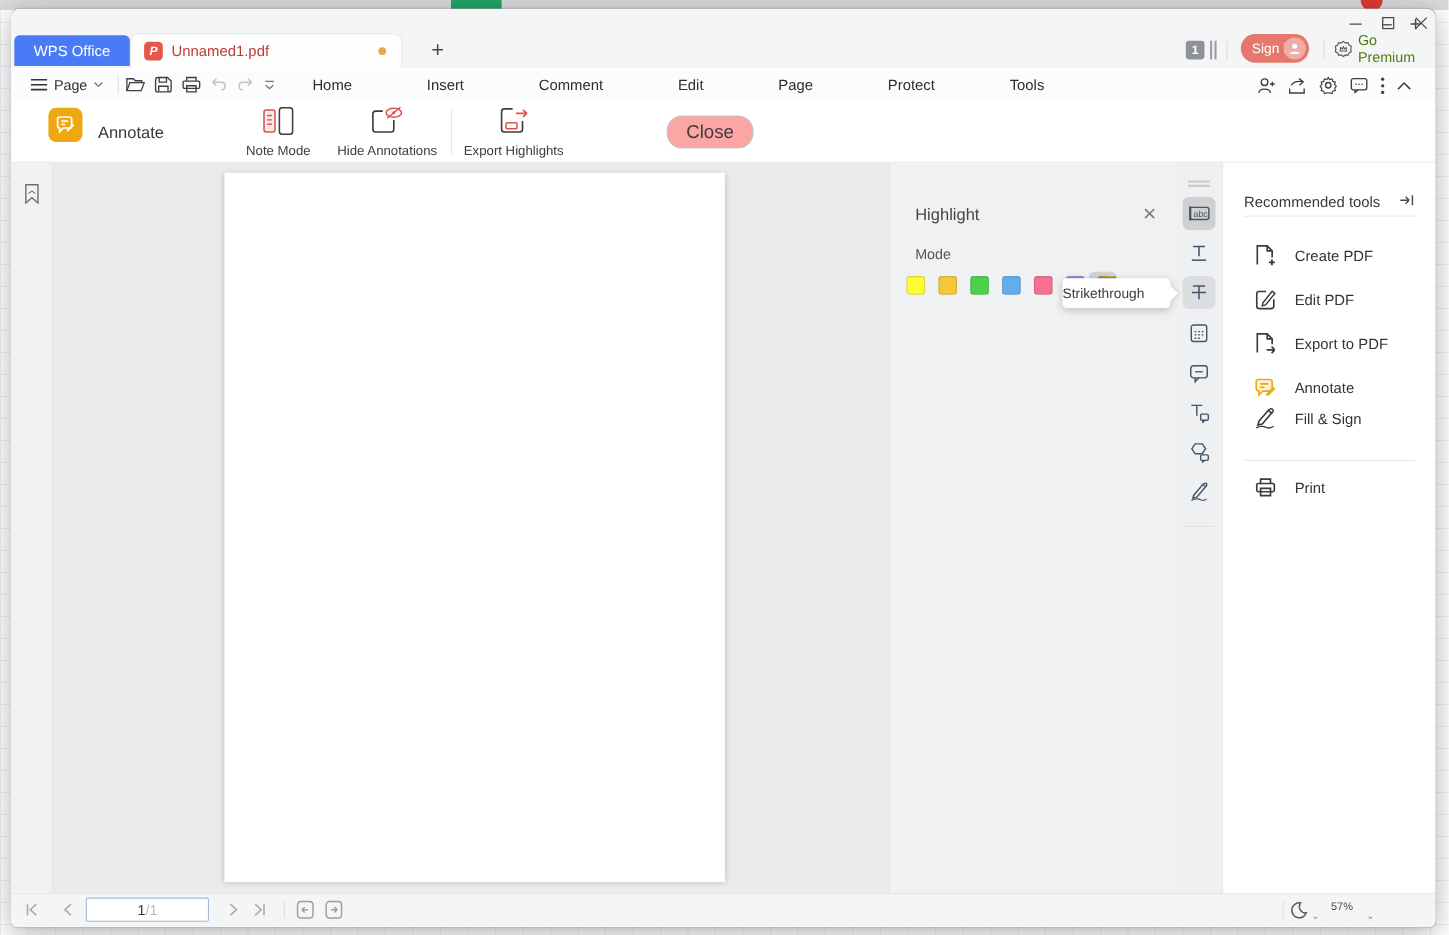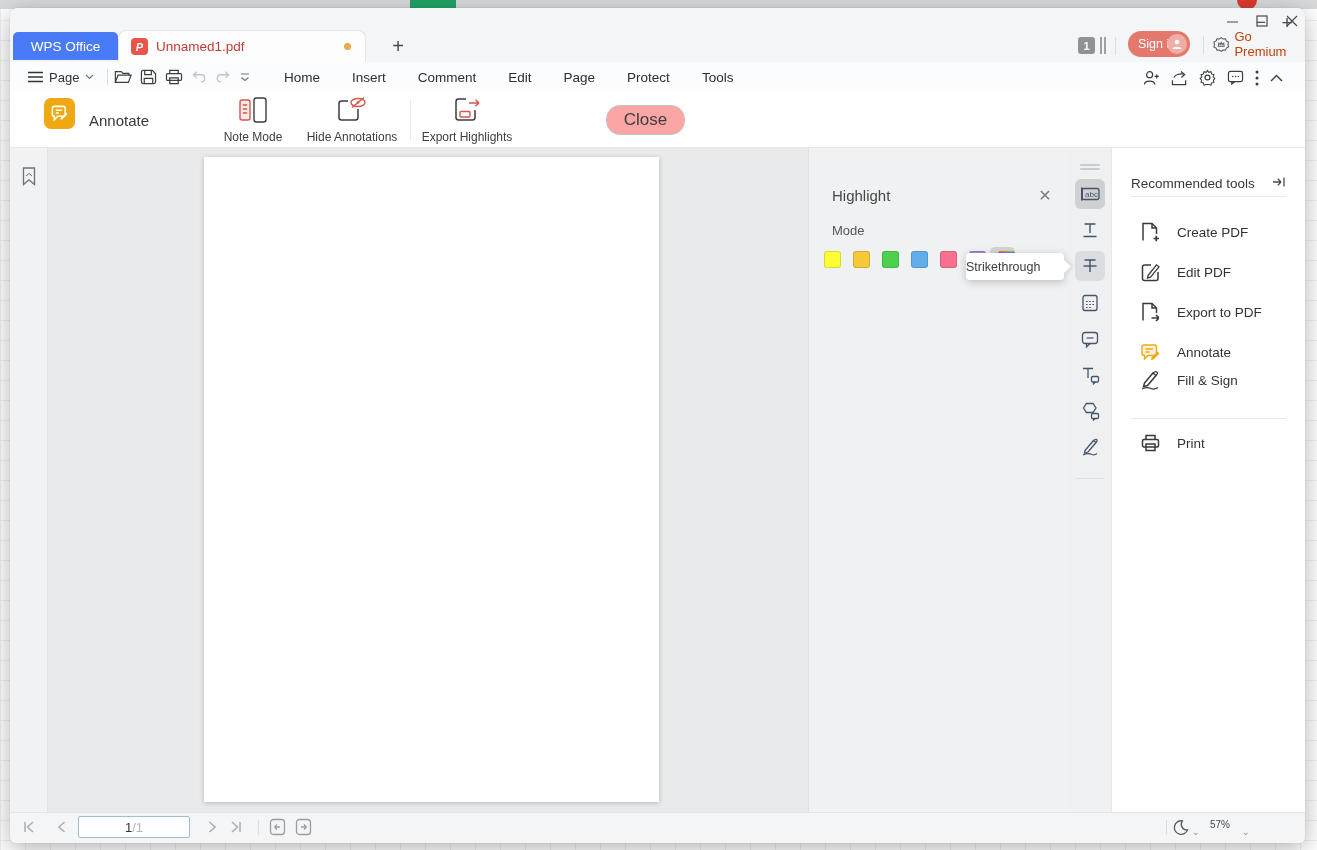--- a/index.html
+++ b/index.html
@@ -37,27 +37,27 @@
              display:flex; align-items:center; justify-content:center; font-weight:300; }
   .tab-badge { left:1068px; top:29px; width:17px; height:17px; background:#8f9398; border-radius:3px;
                color:#fff; font-size:11px; font-weight:bold; display:flex; align-items:center; justify-content:center; }
   .badge-bar { top:29px; width:2px; height:17px; background:#9da1a5; }
   .vdiv { width:1px; background:#dcdddf; }
   .signin { left:1118px; top:23px; width:62px; height:26px; border-radius:13px;
             display:flex; align-items:center; padding-left:10px; color:#fff; font-size:12.5px; }
   .signin .av { position:absolute; right:3px; top:3px; width:20px; height:20px; border-radius:50%;
                 background:#f0ada5; display:flex; align-items:center; justify-content:center; }
   .premium { left:1203px; top:24px; height:24px; display:flex; align-items:center; gap:5px;
-             color:#c2410c; font-size:13px; }
+             color:#4d7c0f; font-size:13px; }
   .winctl { top:4px; width:26px; height:18px; display:flex; align-items:center; justify-content:center; color:#4a4a4a; }
   
   .menubar { left:0; top:54px; width:1295px; height:30px; background:#fbfcfd; display:flex; align-items:center; }
   .menu-btn { left:18px; top:58px; height:22px; display:flex; align-items:center; gap:6px; font-size:13px; color:#333; }
   .qat { top:61px; display:flex; align-items:center; }
-  .nav-tabs { left:258px; top:54px; height:30px; display:flex; align-items:center; }
+  .nav-tabs { left:258px; top:54px; height:30px; display:flex; align-items:center;gap:36px; }
   .nav-tab { padding:0 16px; font-size:13.5px; color:#2d2d2d; }
   .mb-right { top:61px; display:flex; align-items:center; gap:11px; }
   
   .ribbon { left:0; top:84px; width:1295px; height:56px; background:#fff; border-bottom:1px solid #e8e8e8; }
   .annot-badge { left:34px; top:90px; width:31px; height:31px; border-radius:7px;
                  display:flex; align-items:center; justify-content:center; }
   .annot-label { left:79px; top:104px; font-size:15px; color:#3a3a3a; }
   .rib-item { top:88px; width:110px; height:48px; display:flex; flex-direction:column; align-items:center; justify-content:space-between; }
   .rib-item .lbl { font-size:12px; color:#3d3d3d; white-space:nowrap; }
   .rib-div { left:400px; top:92px; width:1px; height:40px; background:#e6e6e6; }

